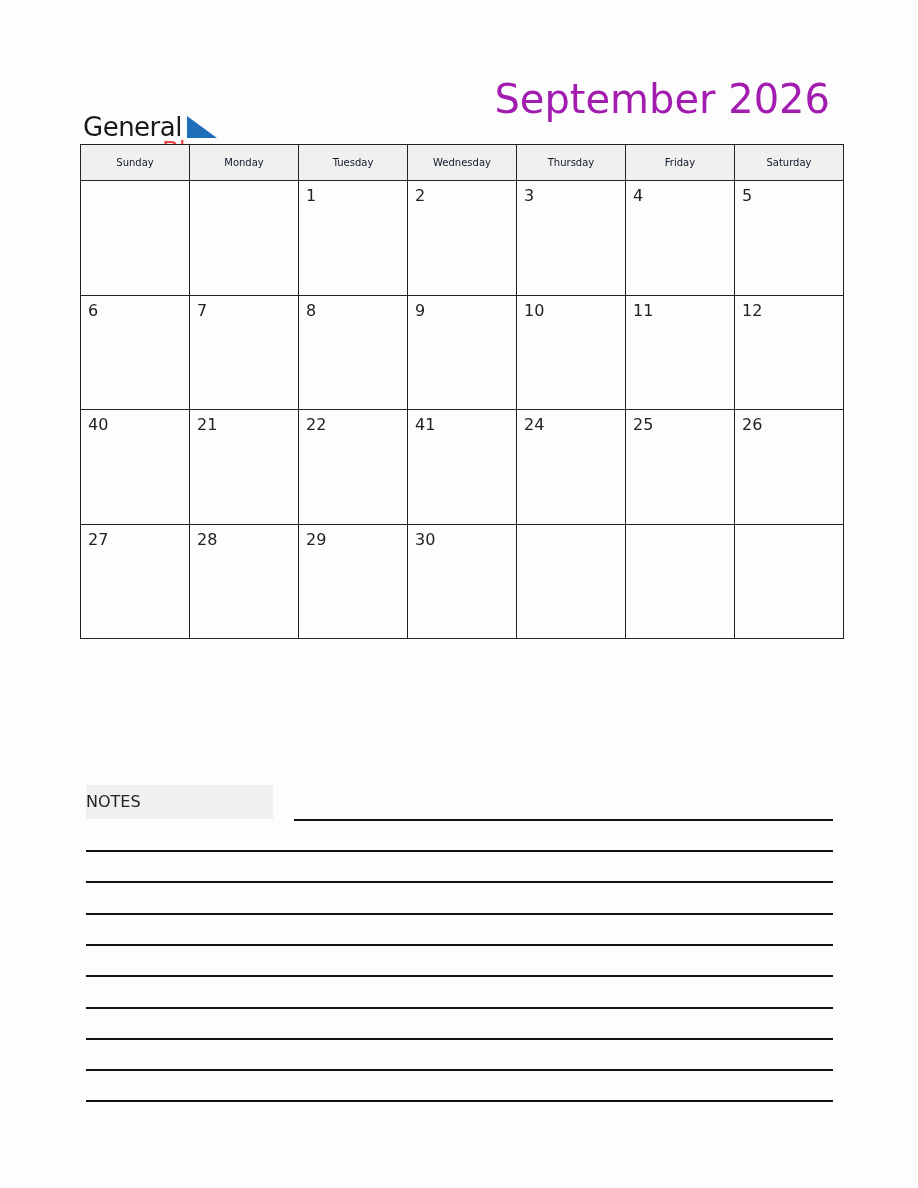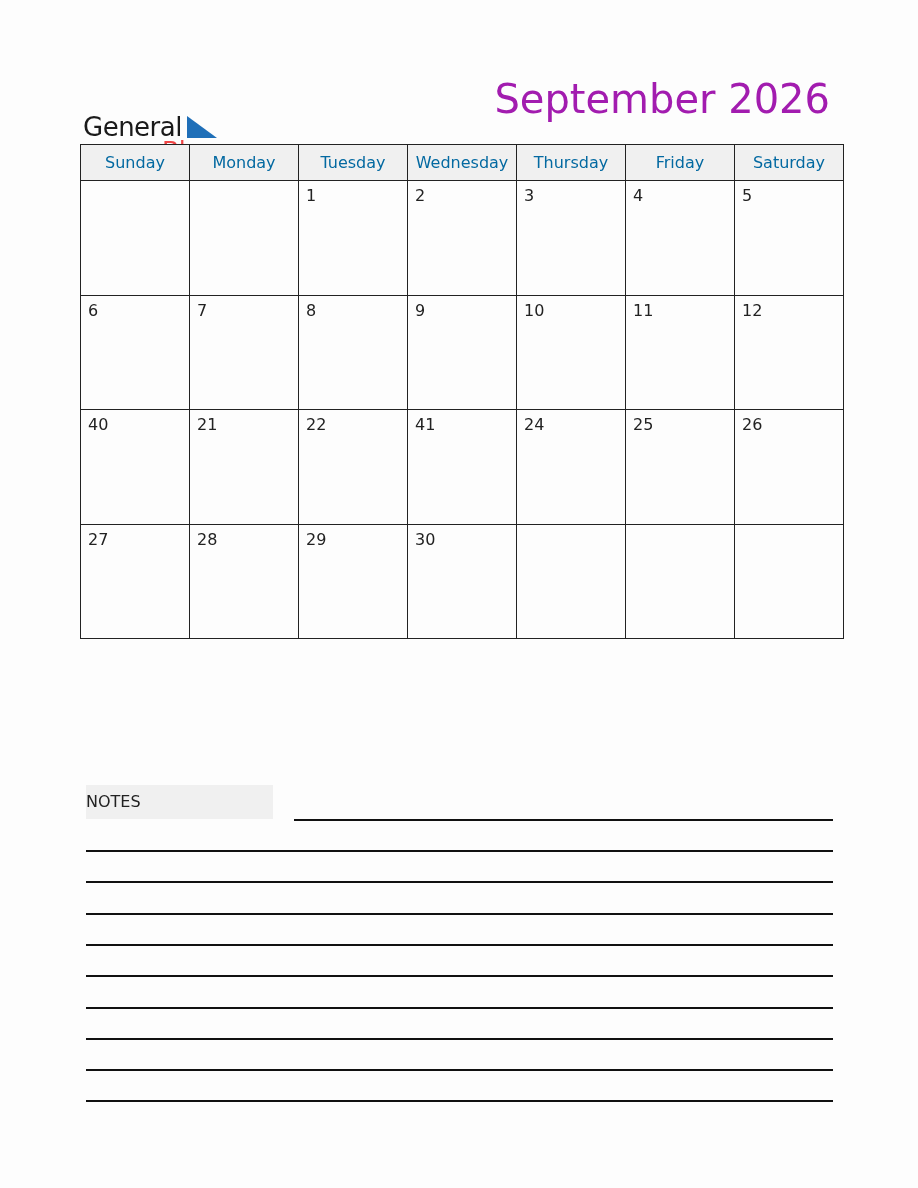--- a/index.html
+++ b/index.html
@@ -4,21 +4,21 @@
 <style>
   html, body { margin:0; padding:0; }
   body { width:918px; height:1188px; background:#fdfdfd; position:relative; font-family:"DejaVu Sans", sans-serif; color:#222; overflow:hidden; }
   .logo { position:absolute; left:83px; top:70px; width:140px; height:56px;margin-top:40px; }
   .logo .general { position:absolute; left:0; top:2px; font-size:26px; color:#1a1a1a; letter-spacing:-0.5px; font-family:"DejaVu Sans", sans-serif; }
   .logo .blue { position:absolute; left:79px; top:26px; font-size:25px; color:#ef4444; letter-spacing:-0.3px; font-family:"DejaVu Sans", sans-serif; }
   .logo .tri { position:absolute; left:104px; top:6px; width:0; height:0; border-bottom:22px solid #1f6fb8; border-right:30px solid transparent; }
   .title { position:absolute; right:88px; top:76px; font-size:40px; font-weight:normal; color:#a21caf; font-family:"DejaVu Sans", sans-serif; letter-spacing:0px; }
   table.cal { position:absolute; left:80px; top:144px; border-collapse:collapse; table-layout:fixed; width:757px; }
   table.cal th, table.cal td { border:1px solid #222; width:108px; padding:0; }
-  table.cal th { height:35px; background:#f0f0f0; font-weight:normal; font-size:16px; color:#0369a1; text-align:center; }
+  table.cal th { height:35px; background:#f0f0f0; font-weight:normal; font-size:10px; color:#0f172a; text-align:center; }
   table.cal td { height:113.6px; vertical-align:top; }
   table.cal td span { display:block; padding:5px 0 0 7px; font-size:16px; color:#222; }
   .notes-box { position:absolute; left:86px; top:785px; width:187px; height:34px; background:#f0f0f0; text-align:left; line-height:34px; font-size:16px; color:#222; }
   .line { position:absolute; height:1.5px; background:#111; }
 </style>
 </head>
 <body>
 
 <div class="logo">
   <span class="general">General</span>

